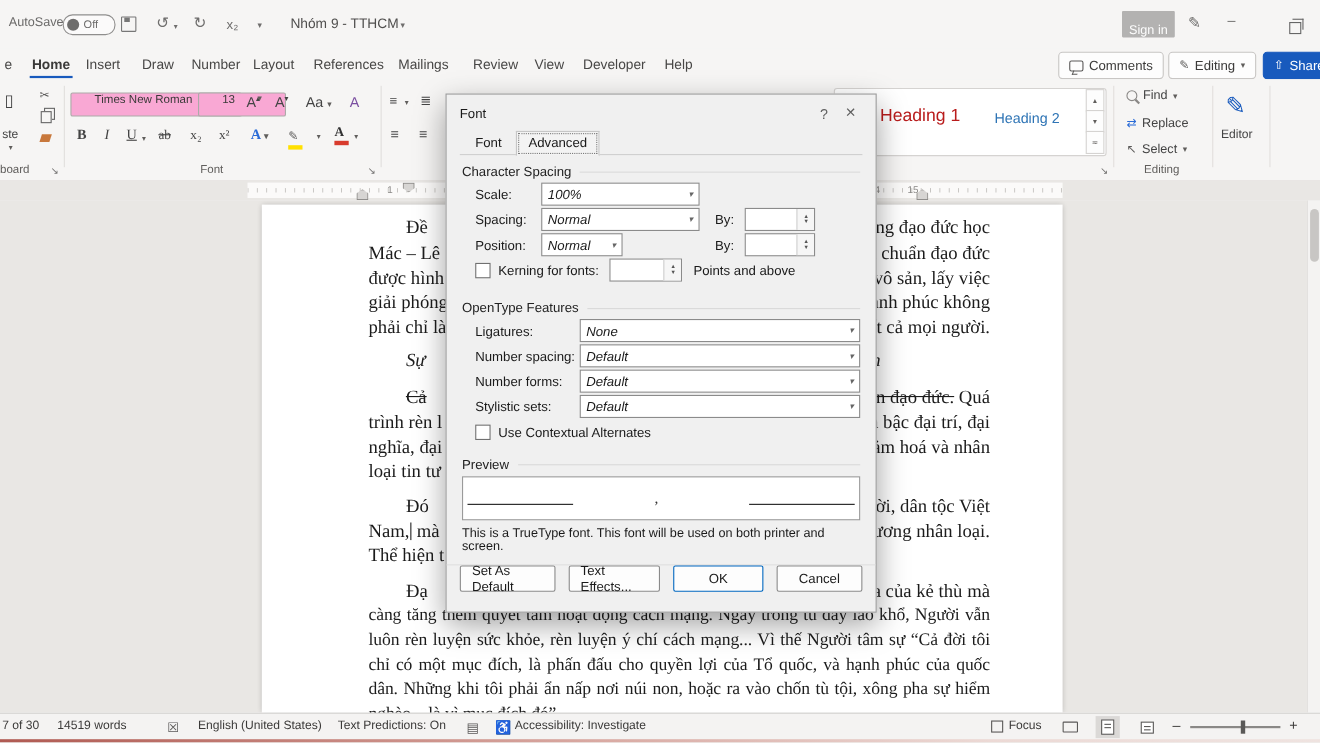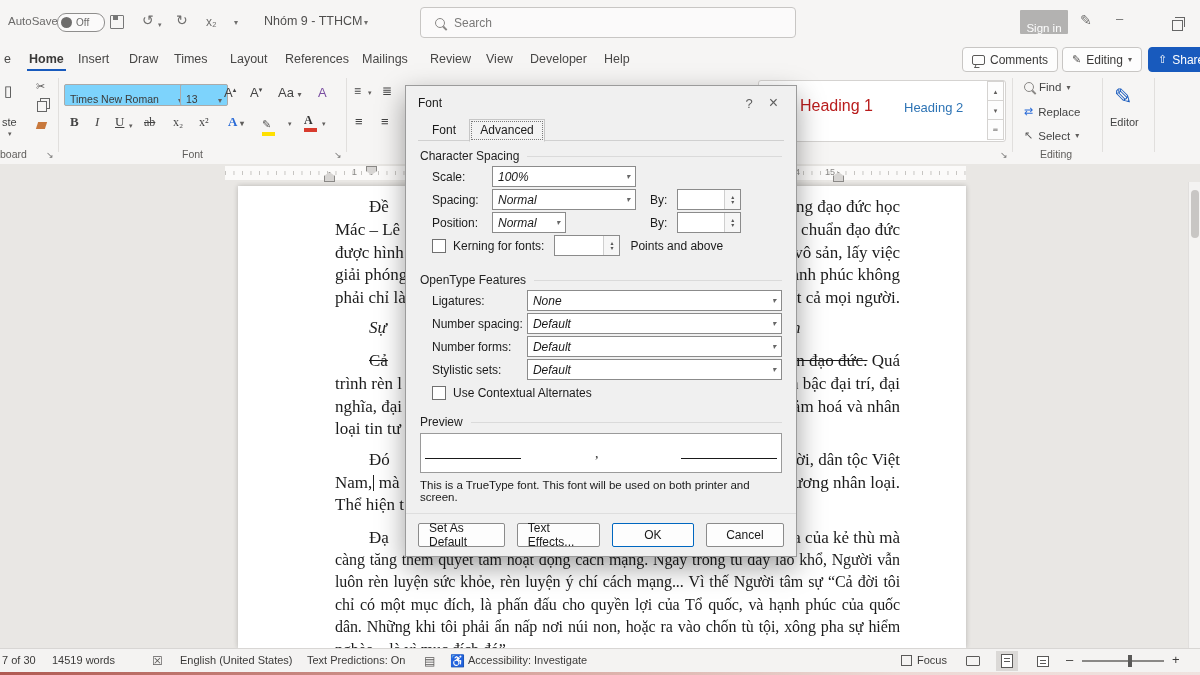--- a/index.html
+++ b/index.html
@@ -31,22 +31,22 @@
   .pillbtn{position:absolute;height:23px;border:1px solid #c8c6c4;border-radius:4px;background:#fdfdfd;
            display:flex;align-items:center;gap:5px;padding:0 9px;font-size:12px;color:#3b3a39;}
   .ic-bubble{width:11px;height:8px;border:1.2px solid #5a5958;border-radius:2px;position:relative;display:inline-block;}
   .ic-bubble i{position:absolute;left:2px;top:8px;width:4px;height:4px;border-left:1.2px solid #5a5958;border-bottom:1.2px solid #5a5958;transform:skewX(-20deg);height:3px;}
   #sharebtn{background:#185abd;border-color:#185abd;color:#fff;}
   
   #ribbon{left:0;top:72px;width:1200px;height:92px;background:#f6f5f4;border-bottom:1px solid #dedcda;}
   .gdiv{position:absolute;top:6px;width:1px;height:74px;background:#e1dfdd;}
   .glabel{position:absolute;top:76px;font-size:10.5px;color:#605e5c;}
   .launcher{position:absolute;top:78px;font-size:9px;color:#767574;}
-  .combo{position:absolute;height:20px;border:1px solid #acaaa8;background:#7dd3fc;border-radius:2px;
-         display:flex;align-items:flex-end;padding:0 5px;font-size:10.5px;color:#3b3a39;gap:4px;}
+  .combo{position:absolute;height:20px;border:1px solid #acaaa8;background:#f9a8d4;border-radius:2px;
+         display:flex;align-items:flex-start;padding:0 21px;font-size:10.5px;color:#3b3a39;gap:4px;}
   .combo .dd{margin-left:auto;font-size:8px;color:#605e5c;}
   .fbtn{position:absolute;font-size:13px;color:#444;}
   .serif{font-family:"Liberation Serif",serif;}
   .colorbar{display:block;width:13px;height:3.5px;margin-top:0px;}
   .sup6{font-size:7px;vertical-align:super;}
   .styles-gallery{left:758px;top:8px;width:246px;height:60px;background:#fff;border:1px solid #d5d3d1;border-radius:3px;}
   .h1item{color:#b91c1c;font-size:16px;}
   .h2item{color:#2e74b5;font-size:13px;}
   .gal-sc{position:absolute;width:15px;height:19px;border:1px solid #d5d3d1;background:#fdfdfd;
           font-size:7px;color:#605e5c;display:flex;align-items:center;justify-content:center;}
@@ -99,21 +99,21 @@
           padding:0 5px;font-size:12px;font-style:italic;}
   .dcombo .dd{margin-left:auto;font-size:8px;color:#666;}
   .spin{height:19px;border:1px solid #8b8b8b;background:#fff;position:relative;}
   .spin .ud{position:absolute;right:0;top:0;bottom:0;width:15px;border-left:1px solid #cfcfcf;background:#f6f6f6;
             display:flex;flex-direction:column;align-items:center;justify-content:center;font-size:6px;color:#555;line-height:5px;}
   .cbx{width:12px;height:12px;border:1px solid #707070;background:#fff;display:inline-block;margin-right:7px;flex:none;}
   #pvbox{margin:4px 14px 0;height:38px;background:#fff;border:1px solid #9a9a9a;position:relative;}
   .pline{position:absolute;top:24px;height:1.4px;background:#1a1a1a;}
   #ttfnote{margin:6px 14px 0;font-size:11.5px;color:#1a1a1a;}
   #dlg-foot{position:absolute;left:0;right:0;bottom:0;height:42px;border-top:1px solid #dedede;
-            display:flex;align-items:center;padding:0 12px;gap:12px;}
+            display:flex;align-items:flex-start;padding:0 12px;gap:12px;}
   .wbtn{height:22px;border:1px solid #8b8b8b;background:#fdfdfd;border-radius:2px;font-size:12px;
         display:flex;align-items:center;justify-content:center;padding:0 10px;}
   #okbtn{border:1.5px solid #0067c0;width:70px;margin-left:auto;}
   #cancelbtn{width:66px;}
   
   #statusbar{left:0;top:648px;width:1200px;height:24px;background:#f4f3f2;border-top:1px solid #d8d6d4;
              font-size:11px;color:#3b3a39;}
   .st{position:absolute;top:5px;}
   .stbtn{display:flex;align-items:center;gap:5px;}
   .ic-frame{width:9px;height:9px;border:1px solid #5a5958;display:inline-block;}
@@ -137,40 +137,34 @@
     <span class="tb-txt" style="font-size:10px">Off</span>
   </div>
   <span class="abs ic-floppy" style="left:110px;top:15px"><i></i></span>
   <span class="abs qa-ic" style="left:142px;top:13px">↺</span>
   <span class="abs qa-ic" style="left:158px;top:18px;font-size:7px">▾</span>
   <span class="abs qa-ic" style="left:176px;top:13px">↻</span>
   <span class="abs qa-ic" style="left:206px;top:15px;font-size:12px">x₂</span>
   <span class="abs qa-ic" style="left:234px;top:16px;font-size:8px">▾</span>
   <span class="abs" style="left:264px;top:14px;font-size:12.5px;color:#504f4e">Nhóm 9 - TTHCM</span>
   <span class="abs qa-ic" style="left:364px;top:16px;font-size:8px">▾</span>
-  <div id="searchbox" class="abs">
-    <span class="ic-mag">
-        <i></i>
-      </span>
-    <span style="font-size:12px;color:#7a7978">Search</span>
-  </div>
   <div id="signin" class="abs">
     <span>Sign in</span>
   </div>
   <span class="abs qa-ic" style="left:1080px;top:13px">✎</span>
   <span class="abs qa-ic" style="left:1116px;top:12px;font-size:13px">–</span>
   <span class="abs ic-restore" style="left:1154px;top:17px"><i></i></span>
 </div>
 
 <div id="tabrow" class="abs">
   <span class="rtab" style="left:2px">e</span>
   <span class="rtab active" style="left:27px">Home</span>
   <span class="rtab" style="left:76px">Insert</span>
   <span class="rtab" style="left:127px">Draw</span>
-  <span class="rtab" style="left:172px">Times</span>
+  <span class="rtab" style="left:172px">Number</span>
   <span class="rtab" style="left:228px">Layout</span>
   <span class="rtab" style="left:283px">References</span>
   <span class="rtab" style="left:360px">Mailings</span>
   <span class="rtab" style="left:428px">Review</span>
   <span class="rtab" style="left:484px">View</span>
   <span class="rtab" style="left:528px">Developer</span>
   <span class="rtab" style="left:602px">Help</span>
   <div class="pillbtn" style="left:962px;top:3px">
     <span class="ic-bubble">
         <i></i>

